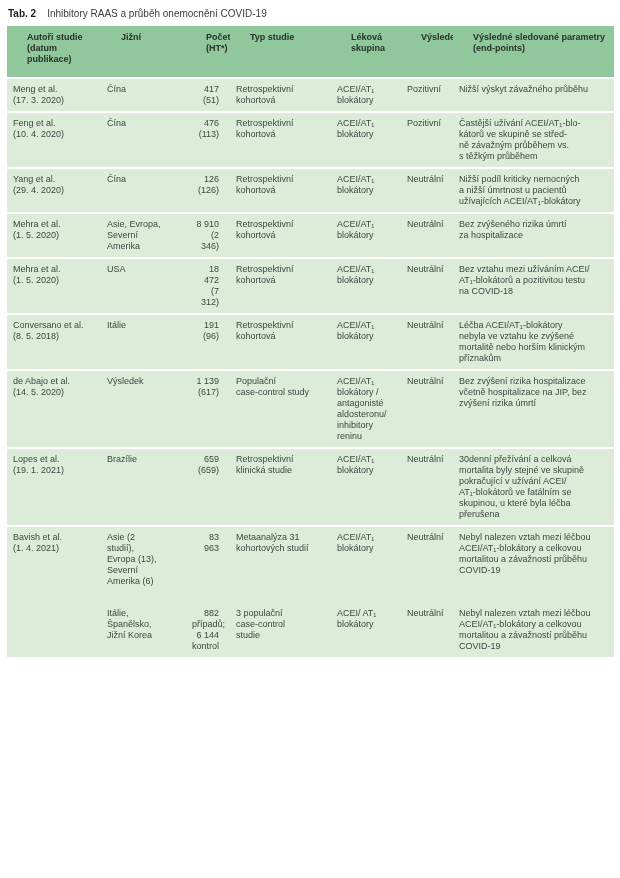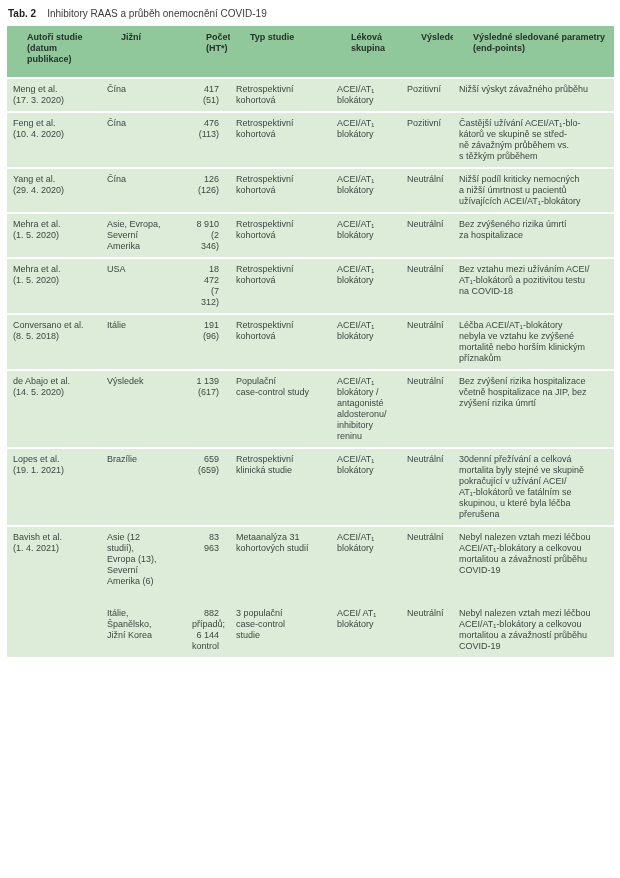--- a/index.html
+++ b/index.html
@@ -209,21 +209,21 @@
         <td>30denní přežívání a celková
 mortalita byly stejné ve skupině
 pokračující v užívání ACEI/
 AT₁-blokátorů ve fatálním se
 skupinou, u které byla léčba
 přerušena</td>
       </tr>
       <tr>
         <td>Bavish et al.
 (1. 4. 2021)</td>
-        <td>Asie (12
+        <td>Asie (2
 studií),
 Evropa (13),
 Severní
 Amerika (6)</td>
         <td class="count">83 963</td>
         <td>Metaanalýza 31
 kohortových studií</td>
         <td>ACEI/AT₁
 blokátory</td>
         <td>Neutrální</td>

